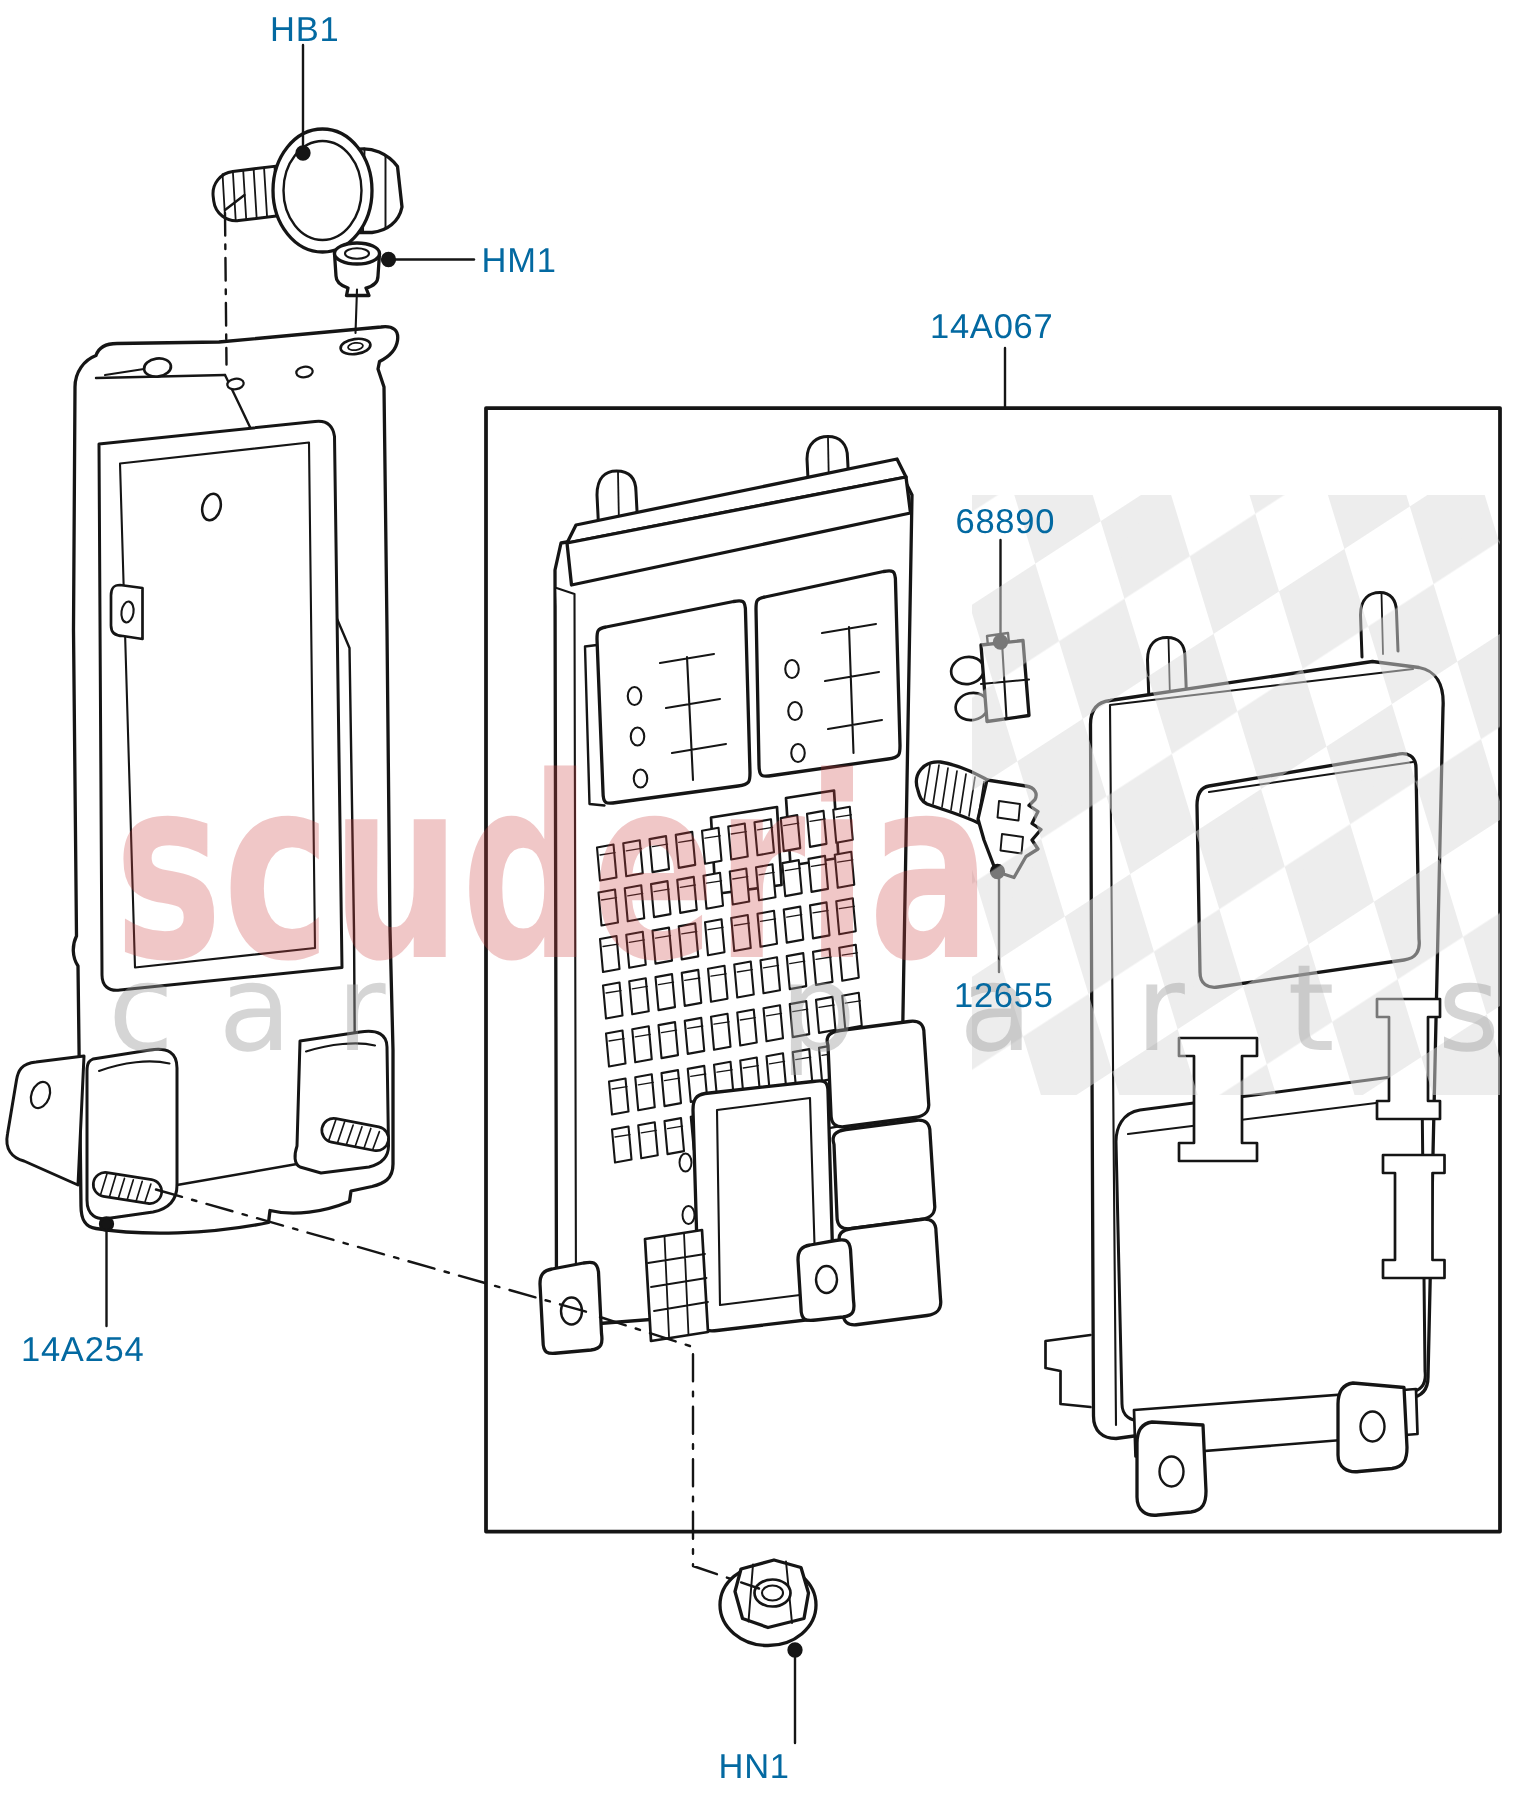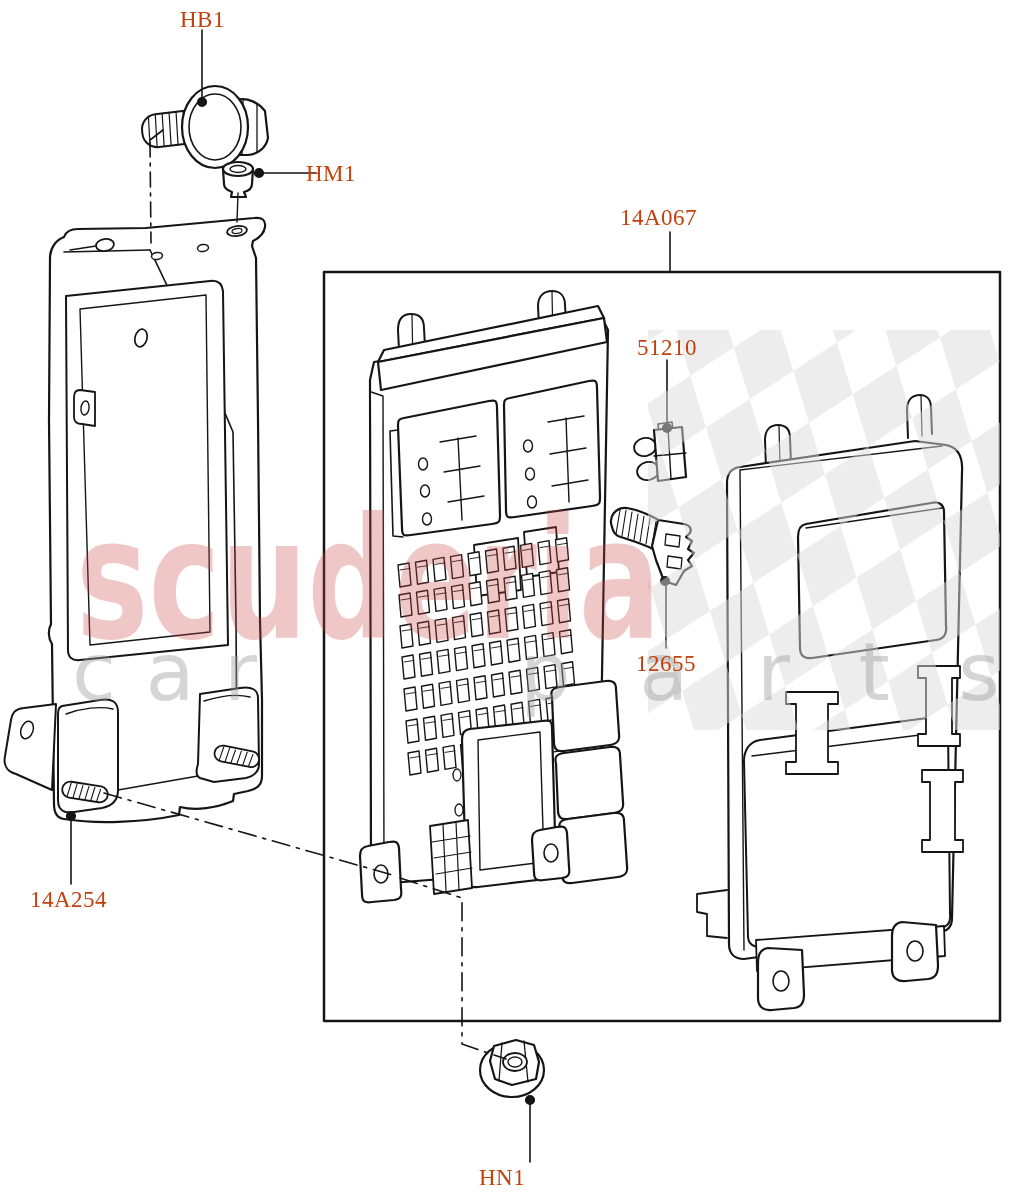--- a/index.html
+++ b/index.html
@@ -2,23 +2,23 @@
 <html><head>
 <meta charset="utf-8">
 <style>
   html,body{margin:0;padding:0;background:#fff;}
   .page{
     position:relative;width:1010px;height:1200px;background:#ffffff;
     overflow:hidden;font-family:"Liberation Sans",sans-serif;
   }
   .page svg{position:absolute;left:0;top:0;}
   .callout{
-    position:absolute;color:#c2410c;font-size:23px;line-height:1;
+    position:absolute;color:#0369a1;font-size:23px;line-height:1;
     letter-spacing:0.5px;white-space:nowrap;cursor:pointer;
-    font-family:Liberation Serif, serif;
+    font-family:Liberation Sans, sans-serif;
   }
 </style>
 </head>
 <body>
 
 <div class="page">
 
 <svg width="1010" height="1200" viewBox="0 0 1010 1200" fill="none" stroke-linejoin="round" stroke-linecap="round">
 
   <defs>
@@ -271,20 +271,20 @@
 
   <g>
     <rect x="648" y="330" width="356" height="400" fill="url(#chk)" opacity="0.5" clip-path="url(#boxClip)"></rect>
     <text x="76" y="638" textLength="585" lengthAdjust="spacingAndGlyphs" font-family="DejaVu Sans, sans-serif" font-weight="bold" font-size="168" fill="#cc4444" fill-opacity="0.30" stroke="none">scuderia</text>
     <text x="72" y="700" textLength="185" lengthAdjust="spacing" font-family="DejaVu Sans, sans-serif" font-size="80" fill="#9a9a9a" fill-opacity="0.42" stroke="none">car</text>
     <text x="520" y="700" textLength="480" lengthAdjust="spacing" font-family="DejaVu Sans, sans-serif" font-size="80" fill="#9a9a9a" fill-opacity="0.42" stroke="none">parts</text>
   </g>
 </svg>
 
 <div class="callout" style="left:180px;top:8px">HB1</div>
-<div class="callout" style="left:306px;top:162px">HM1</div>
+<div class="callout" style="left:321px;top:162px">HM1</div>
 <div class="callout" style="left:620px;top:206px">14A067</div>
-<div class="callout" style="left:637px;top:336px">51210</div>
+<div class="callout" style="left:637px;top:336px">68890</div>
 <div class="callout" style="left:636px;top:652px">12655</div>
-<div class="callout" style="left:30px;top:888px">14A254</div>
+<div class="callout" style="left:14px;top:888px">14A254</div>
 <div class="callout" style="left:479px;top:1166px">HN1</div>
 
 </div>
 
 </body></html>

